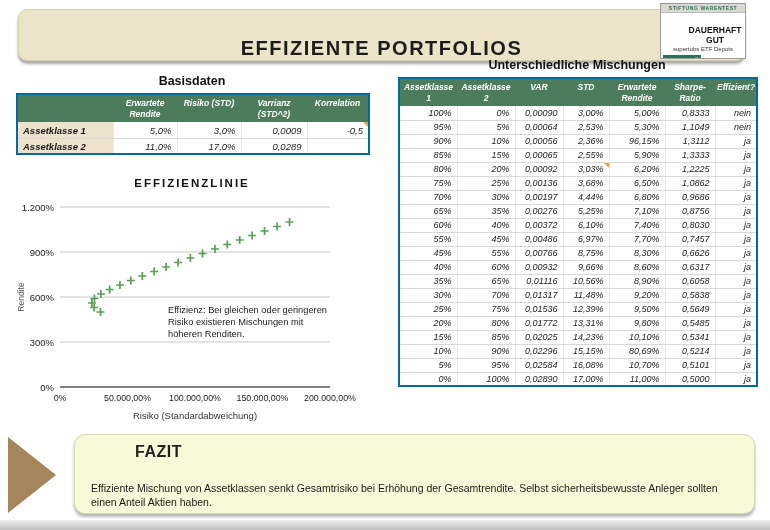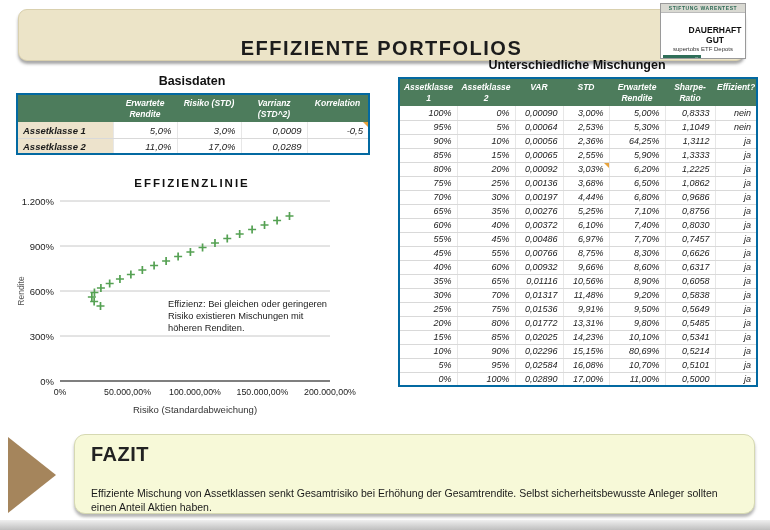--- a/index.html
+++ b/index.html
@@ -70,38 +70,38 @@
   .mix-table td { font-size:9px; padding:1px 5px; height:14px; }
   .mix-table td.ja-col { }
   .comment-marker {
     position:absolute; top:0; right:0; width:0; height:0;
     border-left:5px solid transparent; border-top:5px solid #e8a33d;
   }
 
   
   .chart-title {
     margin-top:22px; text-align:center; font-size:11.5px; font-weight:bold;
-    letter-spacing:2px; color:#111; margin-bottom:2px;
+    letter-spacing:2px; color:#111; margin-bottom:8px;
   }
   .chart-svg { display:block; }
 
   
   .fazit-wrap { position:absolute; left:0; top:434px; width:770px; height:84px; }
   .fazit-arrow {
     position:absolute; left:8px; top:3px; width:0; height:0;
     border-top:38px solid transparent; border-bottom:38px solid transparent;
     border-left:48px solid #a5855c;
   }
   .fazit-box {
     position:absolute; left:74px; right:15px; top:0; bottom:4px;
     background:#f7f9d8; border:1px solid #d6d9b2; border-radius:11px;
     box-shadow:0 3px 3px rgba(90,90,90,.45);
     padding:8px 16px 6px 16px;
   }
-  .fazit-title { font-size:20px; font-weight:bold; color:#222; letter-spacing:.5px; }
+  .fazit-title { font-size:16px; font-weight:bold; color:#222; letter-spacing:.5px;margin-left:44px; }
   .fazit-text { font-size:10.5px; color:#1a1a1a; margin-top:20px; line-height:1.35; }
 
   .page-bottom-edge {
     position:absolute; left:0; right:0; bottom:0; height:10px;
     background:linear-gradient(#efefef,#bfbfbf);
   }
 </style>
 </head>
 <body>
 
@@ -243,21 +243,21 @@
           <td>2,53%</td>
           <td>5,30%</td>
           <td>1,1049</td>
           <td class="ja-col">nein</td>
         </tr>
         <tr>
           <td>90%</td>
           <td>10%</td>
           <td>0,00056</td>
           <td>2,36%</td>
-          <td>64,25%</td>
+          <td>96,15%</td>
           <td>1,3112</td>
           <td class="ja-col">ja</td>
         </tr>
         <tr>
           <td>85%</td>
           <td>15%</td>
           <td>0,00065</td>
           <td>2,55%</td>
           <td>5,90%</td>
           <td>1,3333</td>
@@ -350,21 +350,21 @@
           <td>0,01317</td>
           <td>11,48%</td>
           <td>9,20%</td>
           <td>0,5838</td>
           <td class="ja-col">ja</td>
         </tr>
         <tr>
           <td>25%</td>
           <td>75%</td>
           <td>0,01536</td>
-          <td>9,91%</td>
+          <td>12,39%</td>
           <td>9,50%</td>
           <td>0,5649</td>
           <td class="ja-col">ja</td>
         </tr>
         <tr>
           <td>20%</td>
           <td>80%</td>
           <td>0,01772</td>
           <td>13,31%</td>
           <td>9,80%</td>

